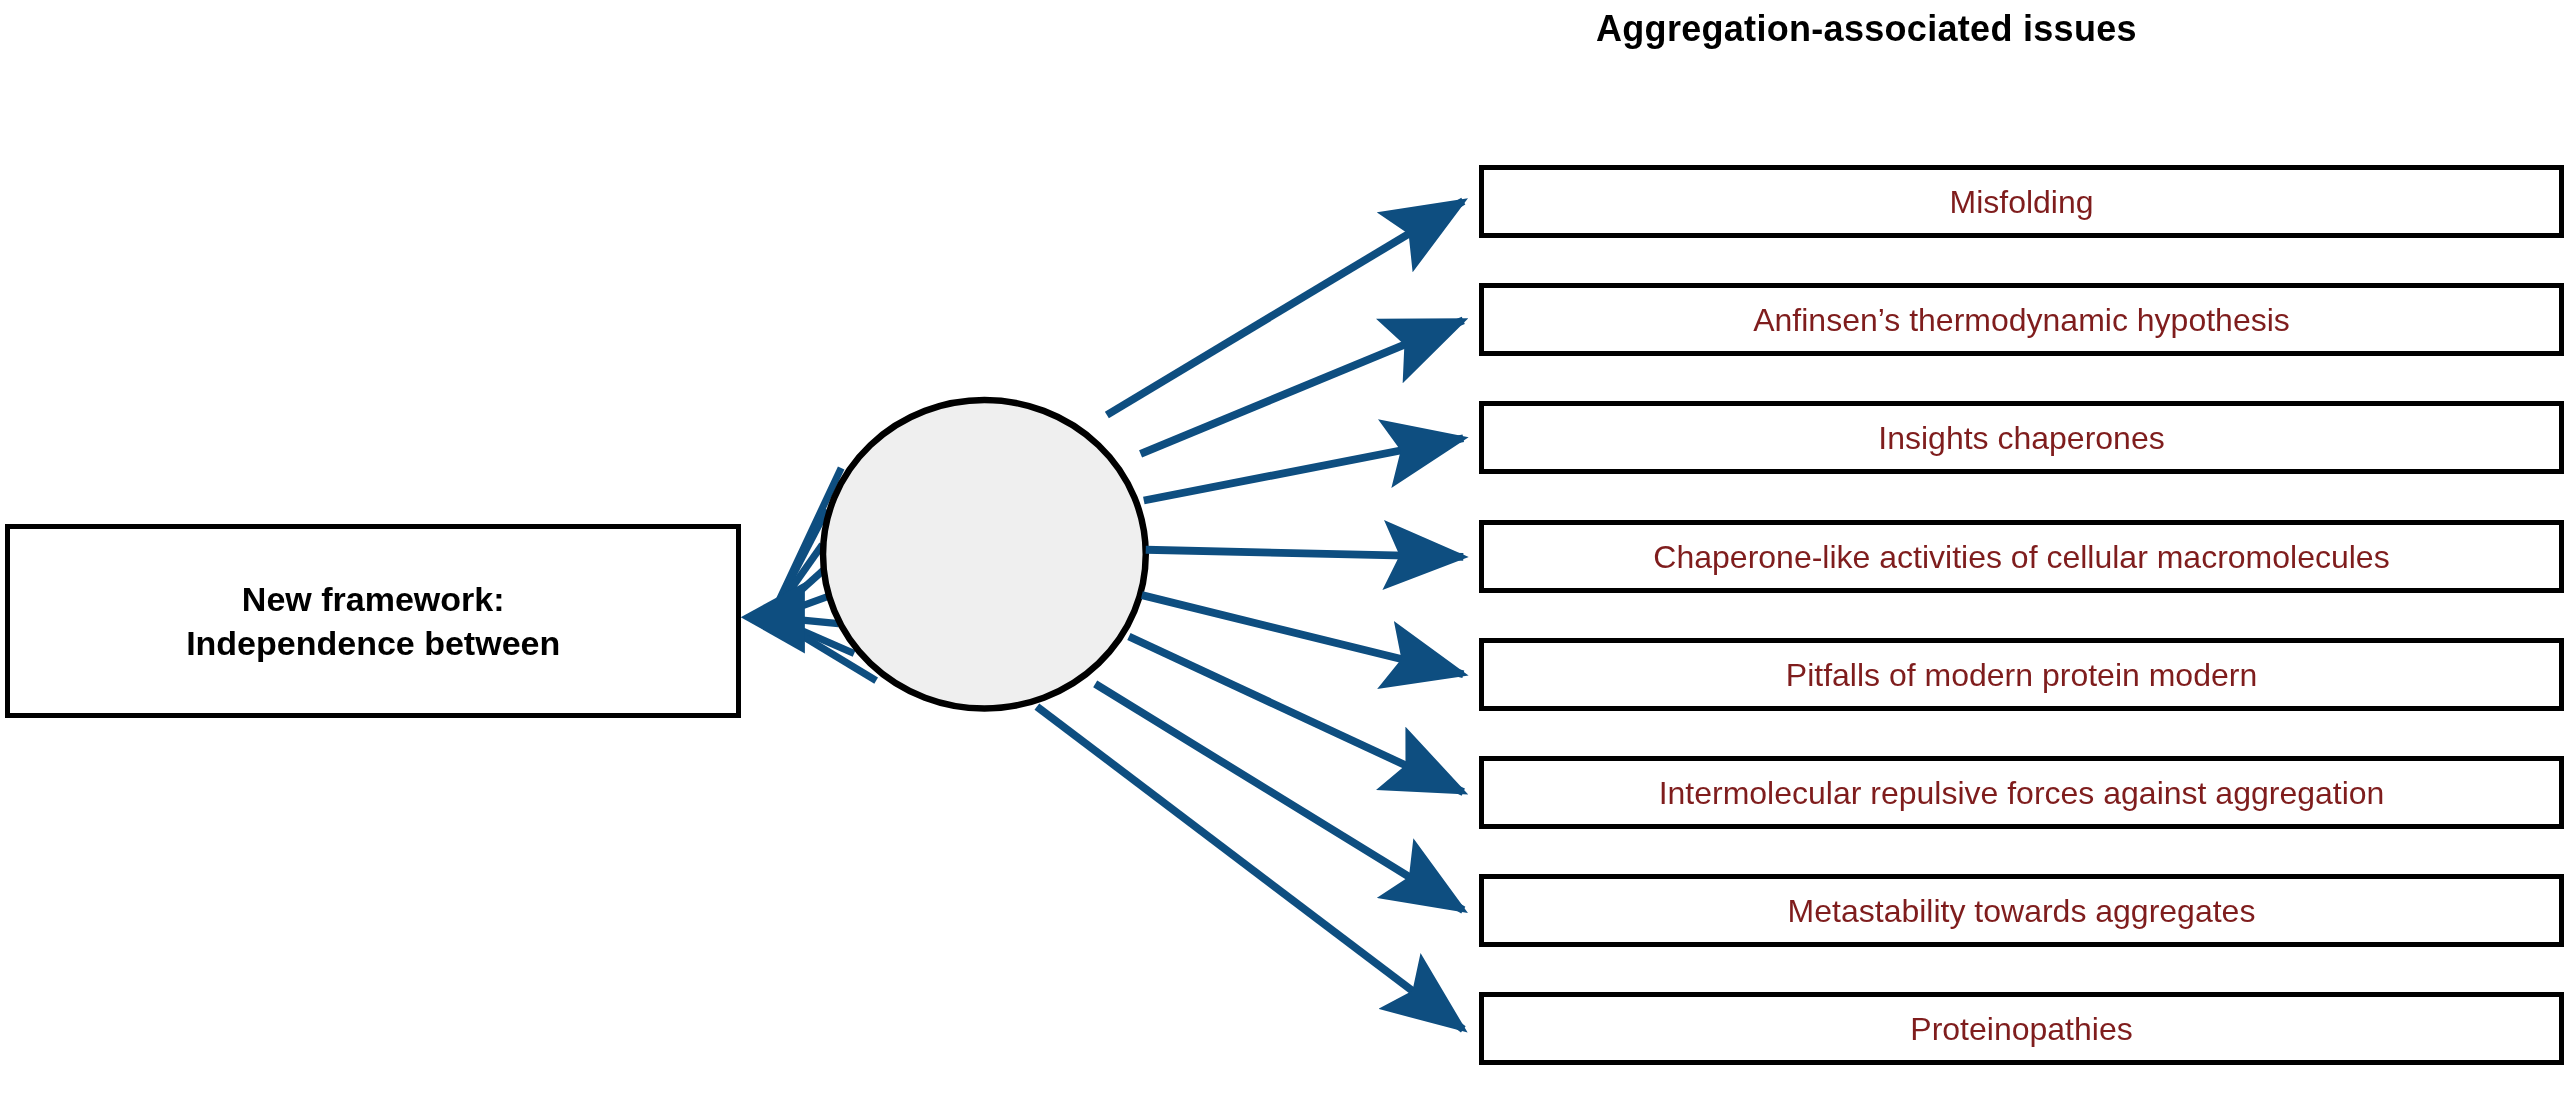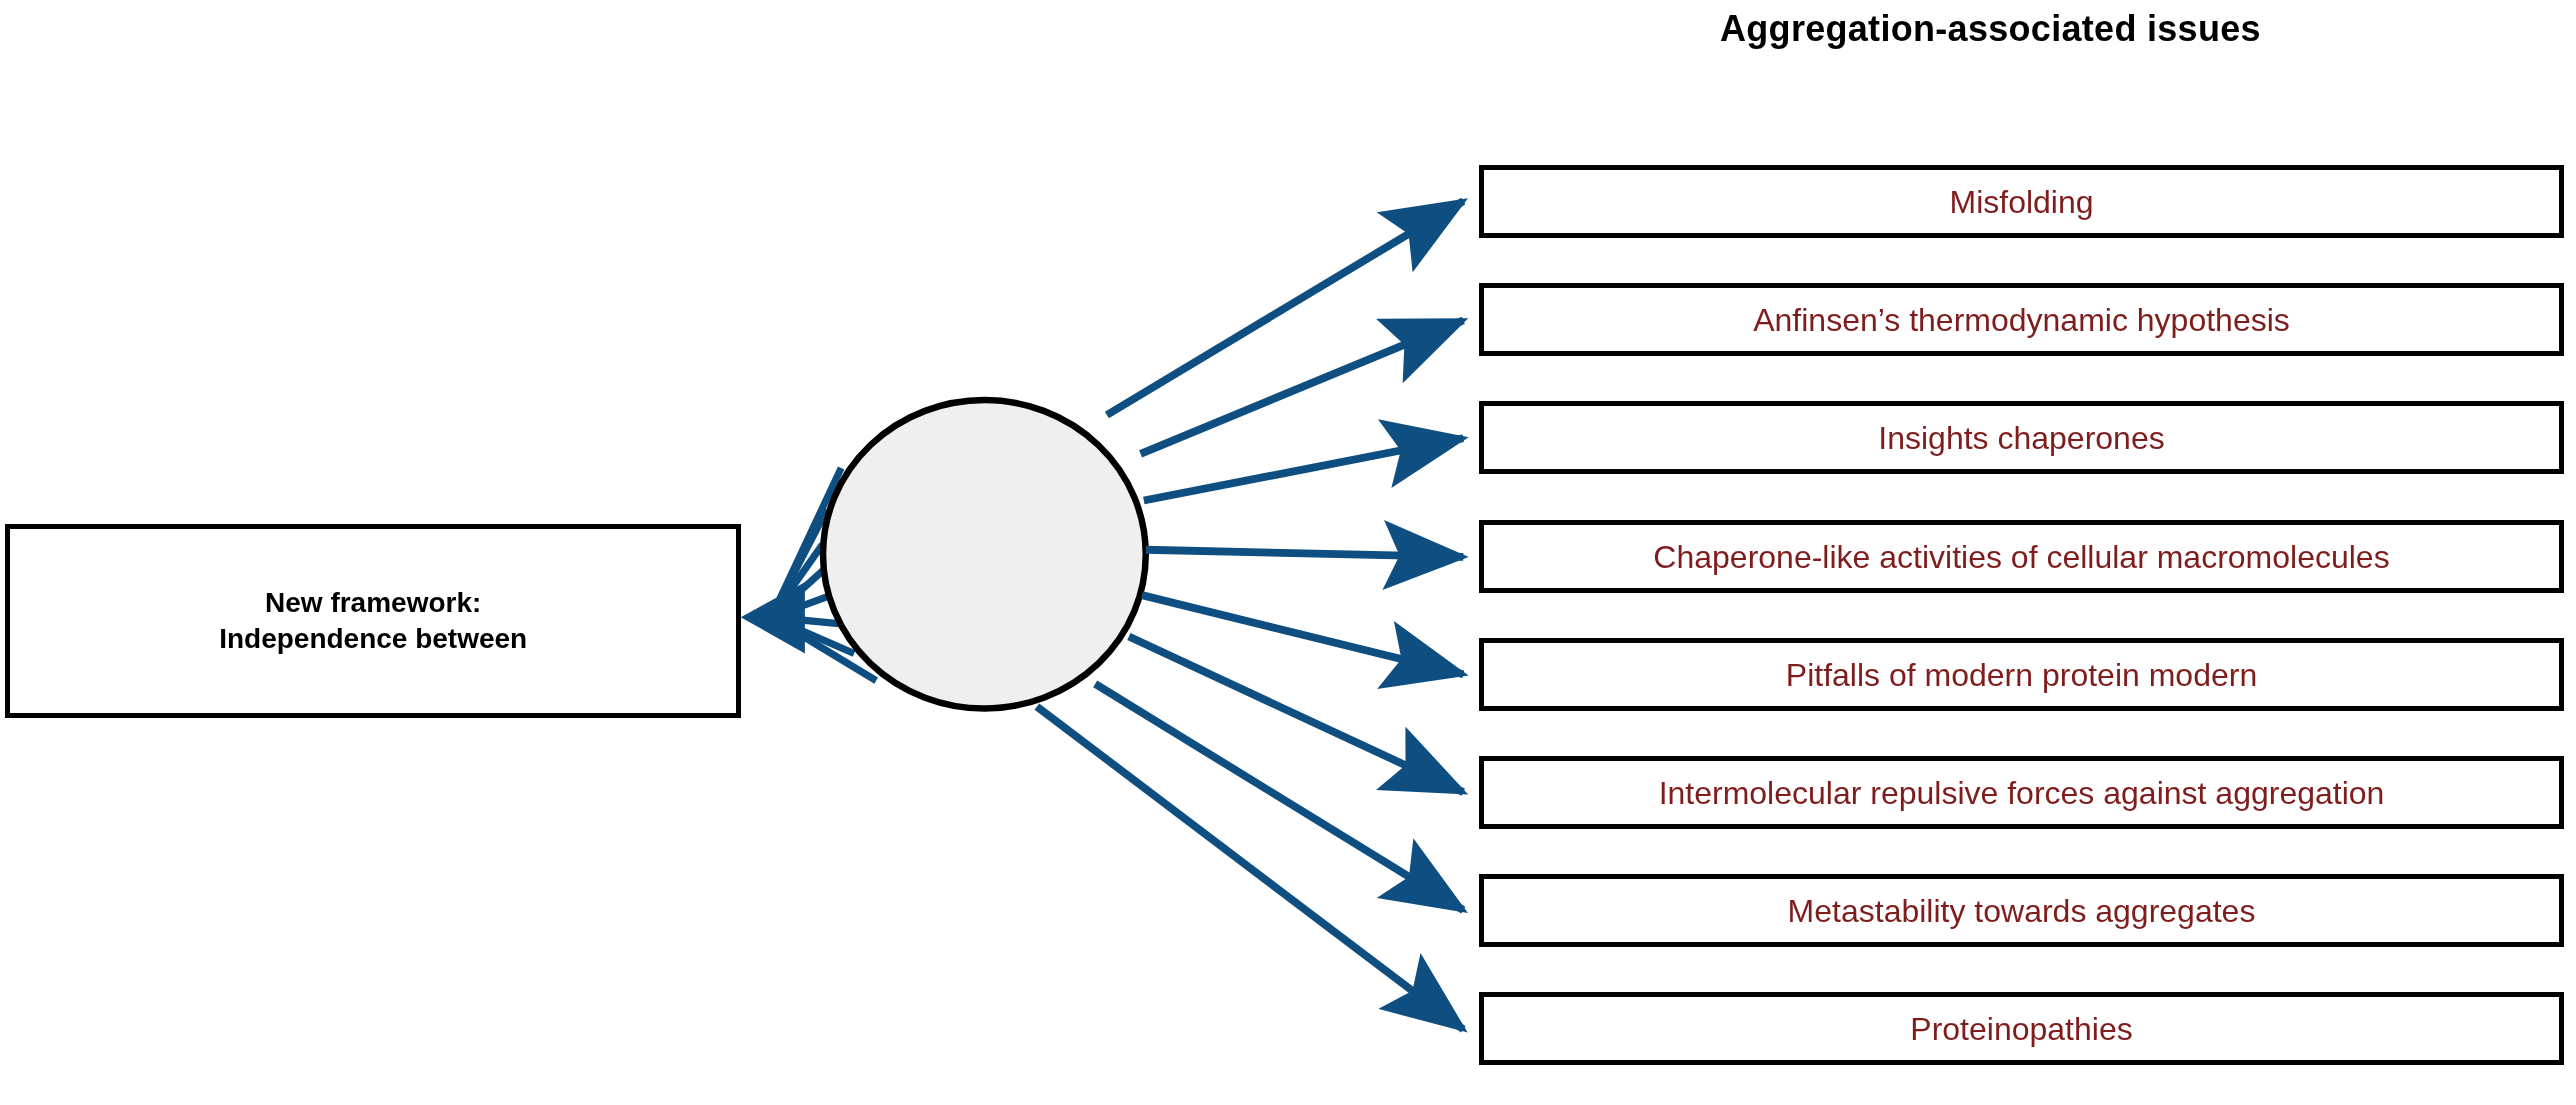--- a/index.html
+++ b/index.html
@@ -13,21 +13,21 @@
     white-space:nowrap;color:#000;
   }
 
   
   .fw-box{
     position:absolute;left:5.2px;top:524px;width:736px;height:194px;
     border:5.8px solid #000;background:#fff;box-sizing:border-box;
     display:flex;align-items:center;justify-content:center;
   }
   .fw-text{
-    font-weight:bold;font-size:28px;line-height:1.30;text-align:center;color:#000;
+    font-weight:bold;font-size:34px;line-height:1.30;text-align:center;color:#000;
   }
 
   
   .ell-label{
     position:absolute;left:822px;top:400px;width:324px;height:309px;
     display:flex;align-items:center;justify-content:center;
     font-size:32px;line-height:1.32;text-align:center;color:#000;
     pointer-events:none;
   }
 
@@ -72,21 +72,21 @@
       <line x1="1760" y1="700" x2="2258" y2="494"></line>
       <line x1="1765" y1="772" x2="2258" y2="676"></line>
       <line x1="1768" y1="848" x2="2258" y2="859"></line>
       <line x1="1762" y1="918" x2="2258" y2="1040"></line>
       <line x1="1742" y1="982" x2="2258" y2="1222"></line>
       <line x1="1690" y1="1055" x2="2258" y2="1404"></line>
       <line x1="1600" y1="1090" x2="2258" y2="1588"></line>
     </g>
   </svg>
 
-  <div class="ttl" style="left:1720px;top:7.8px;">Aggregation-associated issues</div>
+  <div class="ttl" style="left:1596px;top:7.8px;">Aggregation-associated issues</div>
 
   <div class="fw-box">
     <div class="fw-text">
       <div>New framework:</div>
       <div>Independence between</div>
     </div>
   </div>
 
 
   <div class="issue-box" style="top:165px;">

